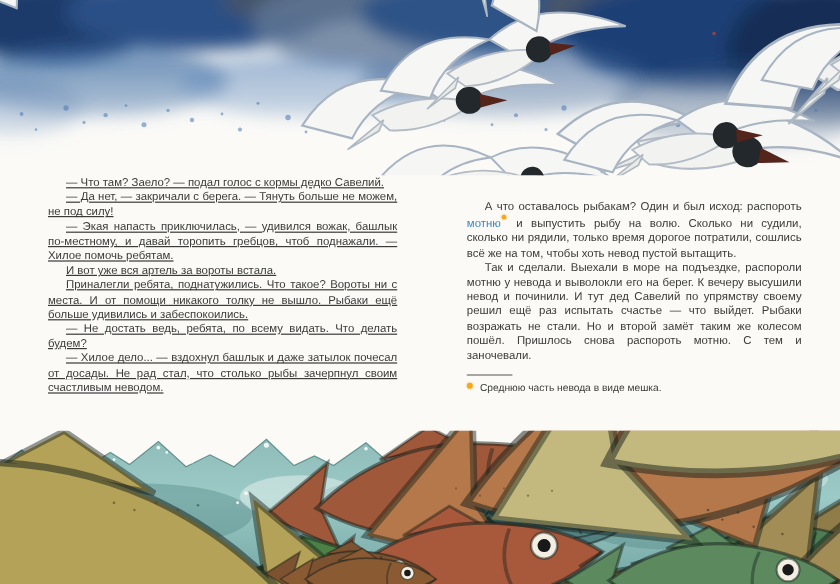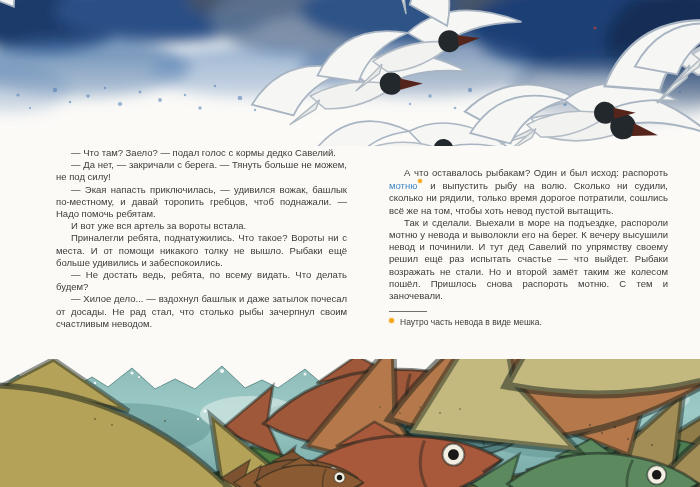--- a/index.html
+++ b/index.html
@@ -8,21 +8,21 @@
     background:#fbfaf7;
     font-family:"Liberation Sans", sans-serif;
   }
   .sky{position:absolute;top:0;left:0;}
   .sea{position:absolute;bottom:0;left:0;}
   .col{
     position:absolute;top:147px;
     font-size:9.5px;line-height:12.2px;color:#3b3b39;
     text-align:justify;
   }
-  .col-left{left:56px;width:291px;}
+  .col-left{left:40px;width:291px;text-decoration:underline;}
   .col-right{left:389px;width:279px;margin-top:20px;}
   .col p{margin:0;text-indent:15px;}
   .link{color:#3e86c7;}
   .fn-dot,.fn-mark{
     display:inline-block;width:4px;height:4px;border-radius:50%;
     background:#f5a81c;box-shadow:0 0 2px #f8c35a;
   }
   .fn-dot{vertical-align:6px;margin:0 1px;}
   .footnote{margin-top:9px;}
   .fn-rule{width:38px;border-top:1px solid #707070;margin:0 0 5px 0;}
@@ -119,35 +119,35 @@
     <use href="#gull" transform="translate(452,52) rotate(-14) scale(0.8)"></use>
     <use href="#gull" transform="translate(520,28) rotate(-8) scale(0.62)"></use>
     <use href="#gull" transform="translate(560,70) rotate(48) scale(-0.62,0.62)"></use>
     <use href="#gull" transform="translate(610,42) rotate(10) scale(0.78)"></use>
   </g>
 </svg>
 
 <div class="col col-left">
   <p>— Что там? Заело? — подал голос с кормы дедко Савелий.</p>
   <p>— Да нет, — закричали с берега. — Тянуть больше не можем, не под силу!</p>
-  <p>— Экая напасть приключилась, — удивился вожак, башлык по-местному, и давай торопить гребцов, чтоб поднажали. — Надо помочь ребятам.</p>
+  <p>— Экая напасть приключилась, — удивился вожак, башлык по-местному, и давай торопить гребцов, чтоб поднажали. — Хилое помочь ребятам.</p>
   <p>И вот уже вся артель за вороты встала.</p>
   <p>Приналегли ребята, поднатужились. Что такое? Вороты ни с места. И от помощи никакого толку не вышло. Рыбаки ещё больше удивились и забеспокоились.</p>
   <p>— Не достать ведь, ребята, по всему видать. Что делать будем?</p>
   <p>— Хилое дело... — вздохнул башлык и даже затылок почесал от досады. Не рад стал, что столько рыбы зачерпнул своим счастливым неводом.</p>
 </div>
 
 <div class="col col-right">
   <p><span>А что оставалось рыбакам? Один и был исход: распороть </span><span class="link">мотню</span><sup class="fn-dot"></sup><span> и выпустить рыбу на волю. Сколько ни судили, сколько ни рядили, только время дорогое потратили, сошлись всё же на том, чтобы хоть невод пустой вытащить.</span></p>
   <p>Так и сделали. Выехали в море на подъездке, распороли мотню у невода и выволокли его на берег. К вечеру высушили невод и починили. И тут дед Савелий по упрямству своему решил ещё раз испытать счастье — что выйдет. Рыбаки возражать не стали. Но и второй замёт таким же колесом пошёл. Пришлось снова распороть мотню. С тем и заночевали.</p>
   <div class="footnote">
     <div class="fn-rule"></div>
     <div class="fn-line">
       <span class="fn-mark"></span>
-      <span>Наутро часть невода в виде мешка.</span>
+      <span>Среднюю часть невода в виде мешка.</span>
     </div>
   </div>
 </div>
 
 <svg class="sea" width="700" height="128" viewBox="0 0 700 128">
   <defs>
     <linearGradient id="waterG" x1="0" y1="0" x2="0" y2="1">
       <stop offset="0" stop-color="#8fbcb9"></stop>
       <stop offset="0.4" stop-color="#9ccac6"></stop>
       <stop offset="1" stop-color="#74a7a4"></stop>

